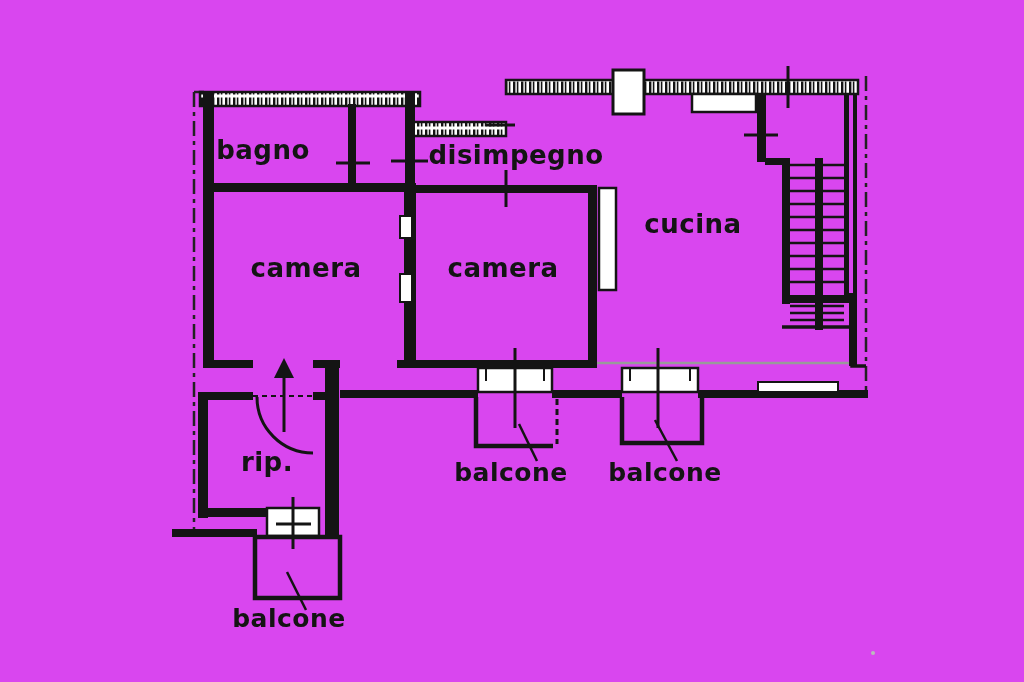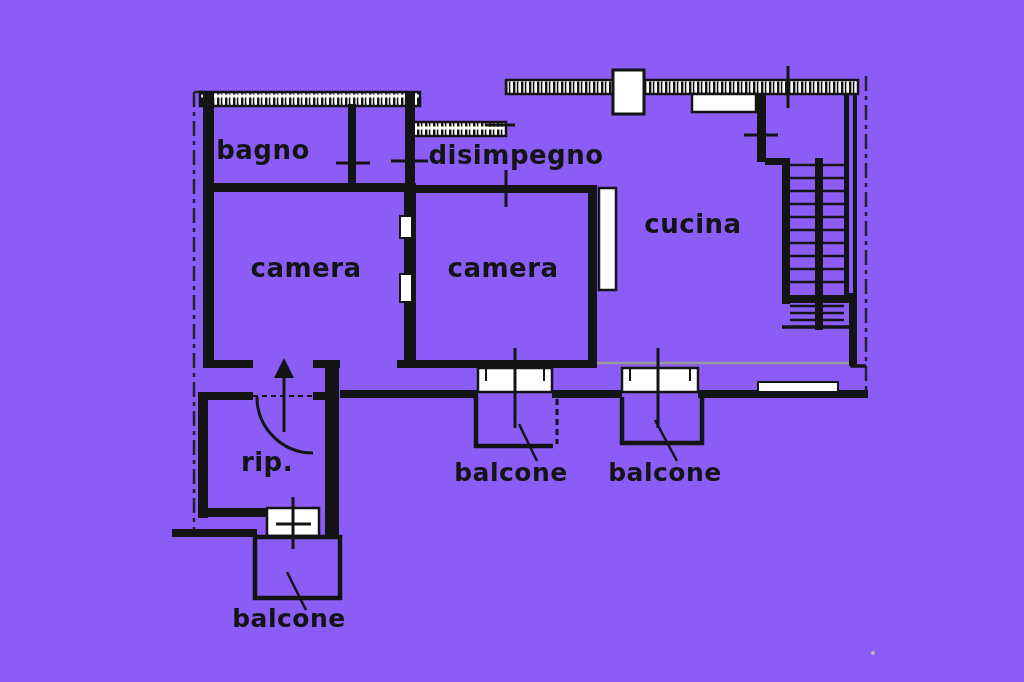--- a/index.html
+++ b/index.html
@@ -1,20 +1,20 @@
 <!DOCTYPE html>
 <html><head>
 <meta charset="utf-8">
 <style>
   html, body { margin: 0; padding: 0; background: #ffffff; }
   .plan-wrap {
     position: relative;
     width: 1024px;
     height: 682px;
-    background: #8b5cf6;
+    background: #d946ef;
     overflow: hidden;
   }
   svg text {
     font-family: "DejaVu Sans", "Liberation Sans", sans-serif;
     font-weight: 700;
     fill: #141414;
     letter-spacing: 0.5px;
   }
   .room-label { font-size: 26px; }
   .balcony-label { font-size: 25px; }

